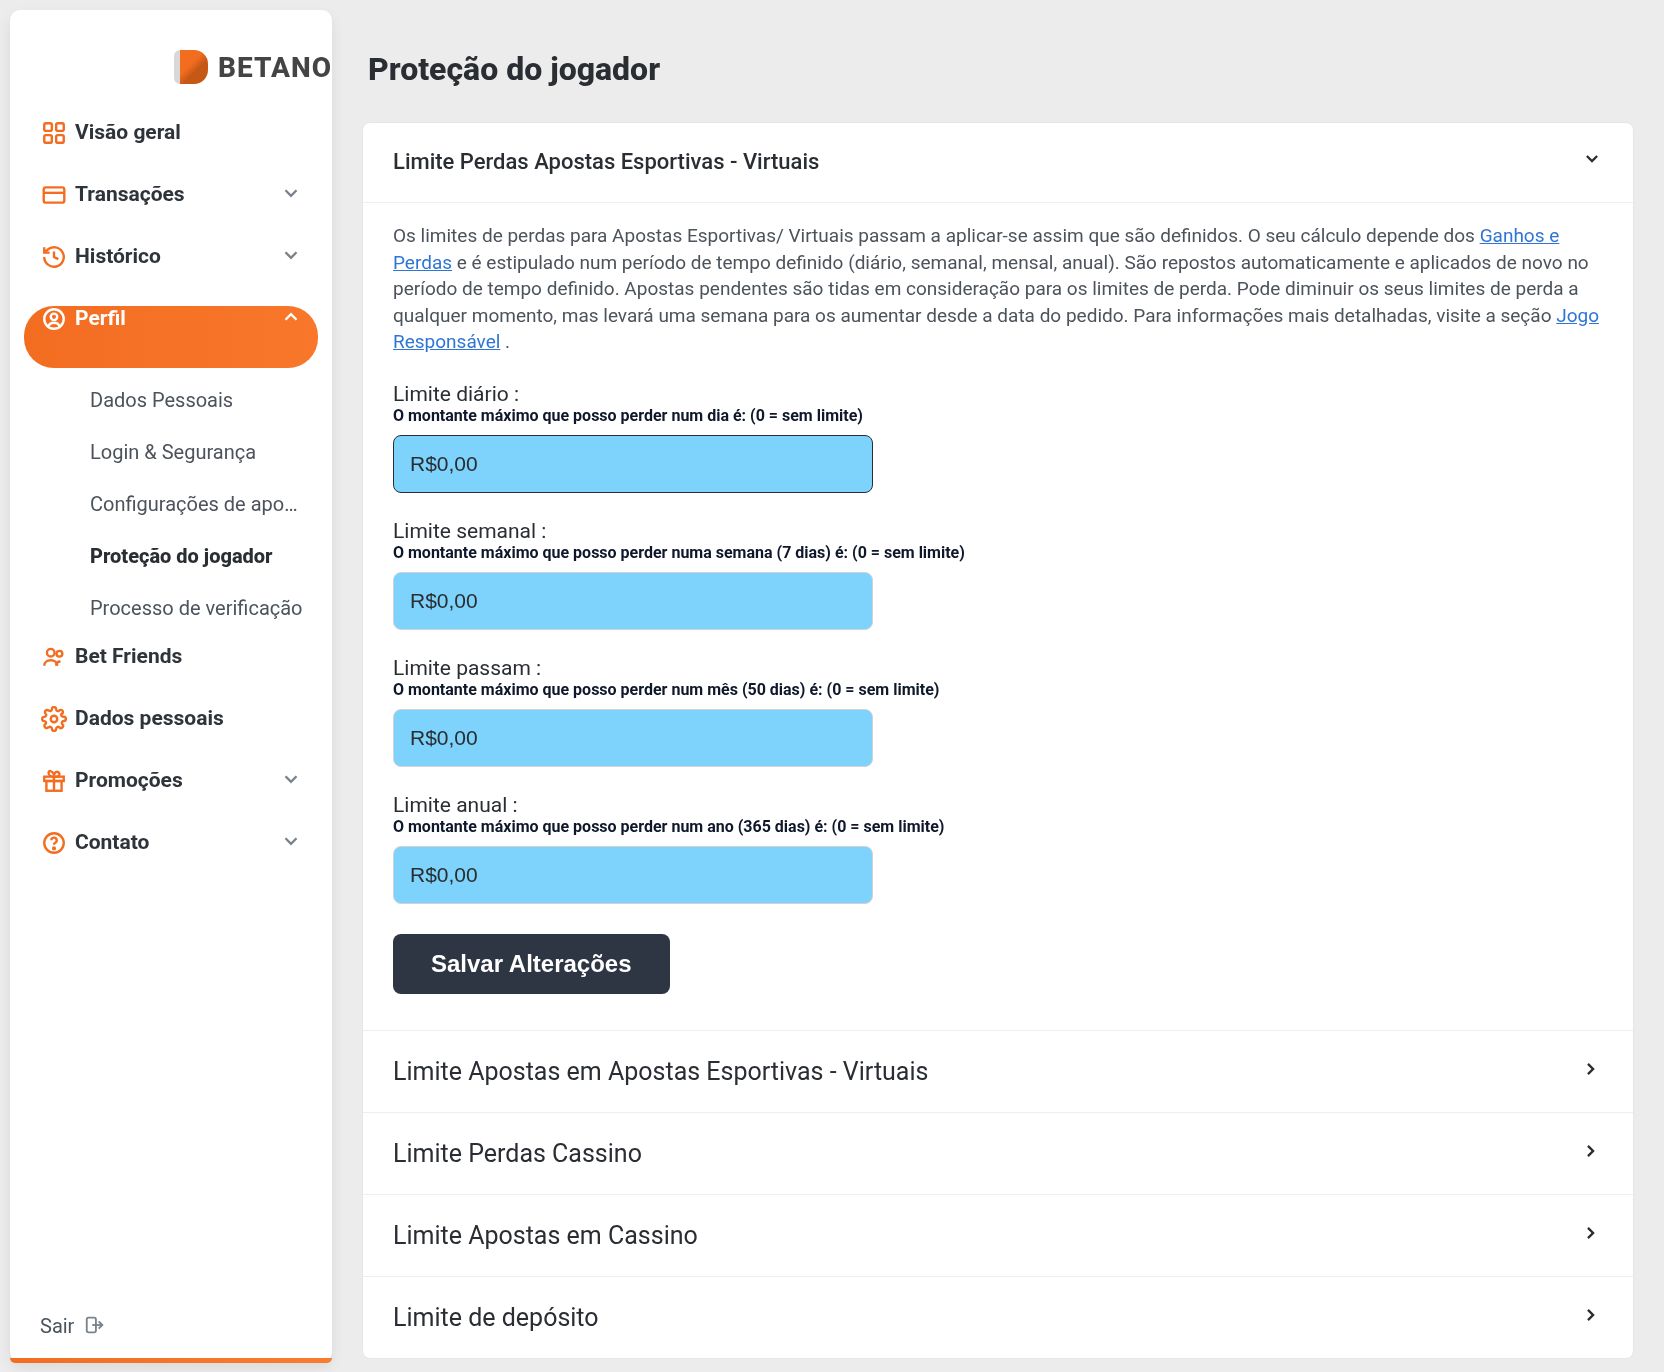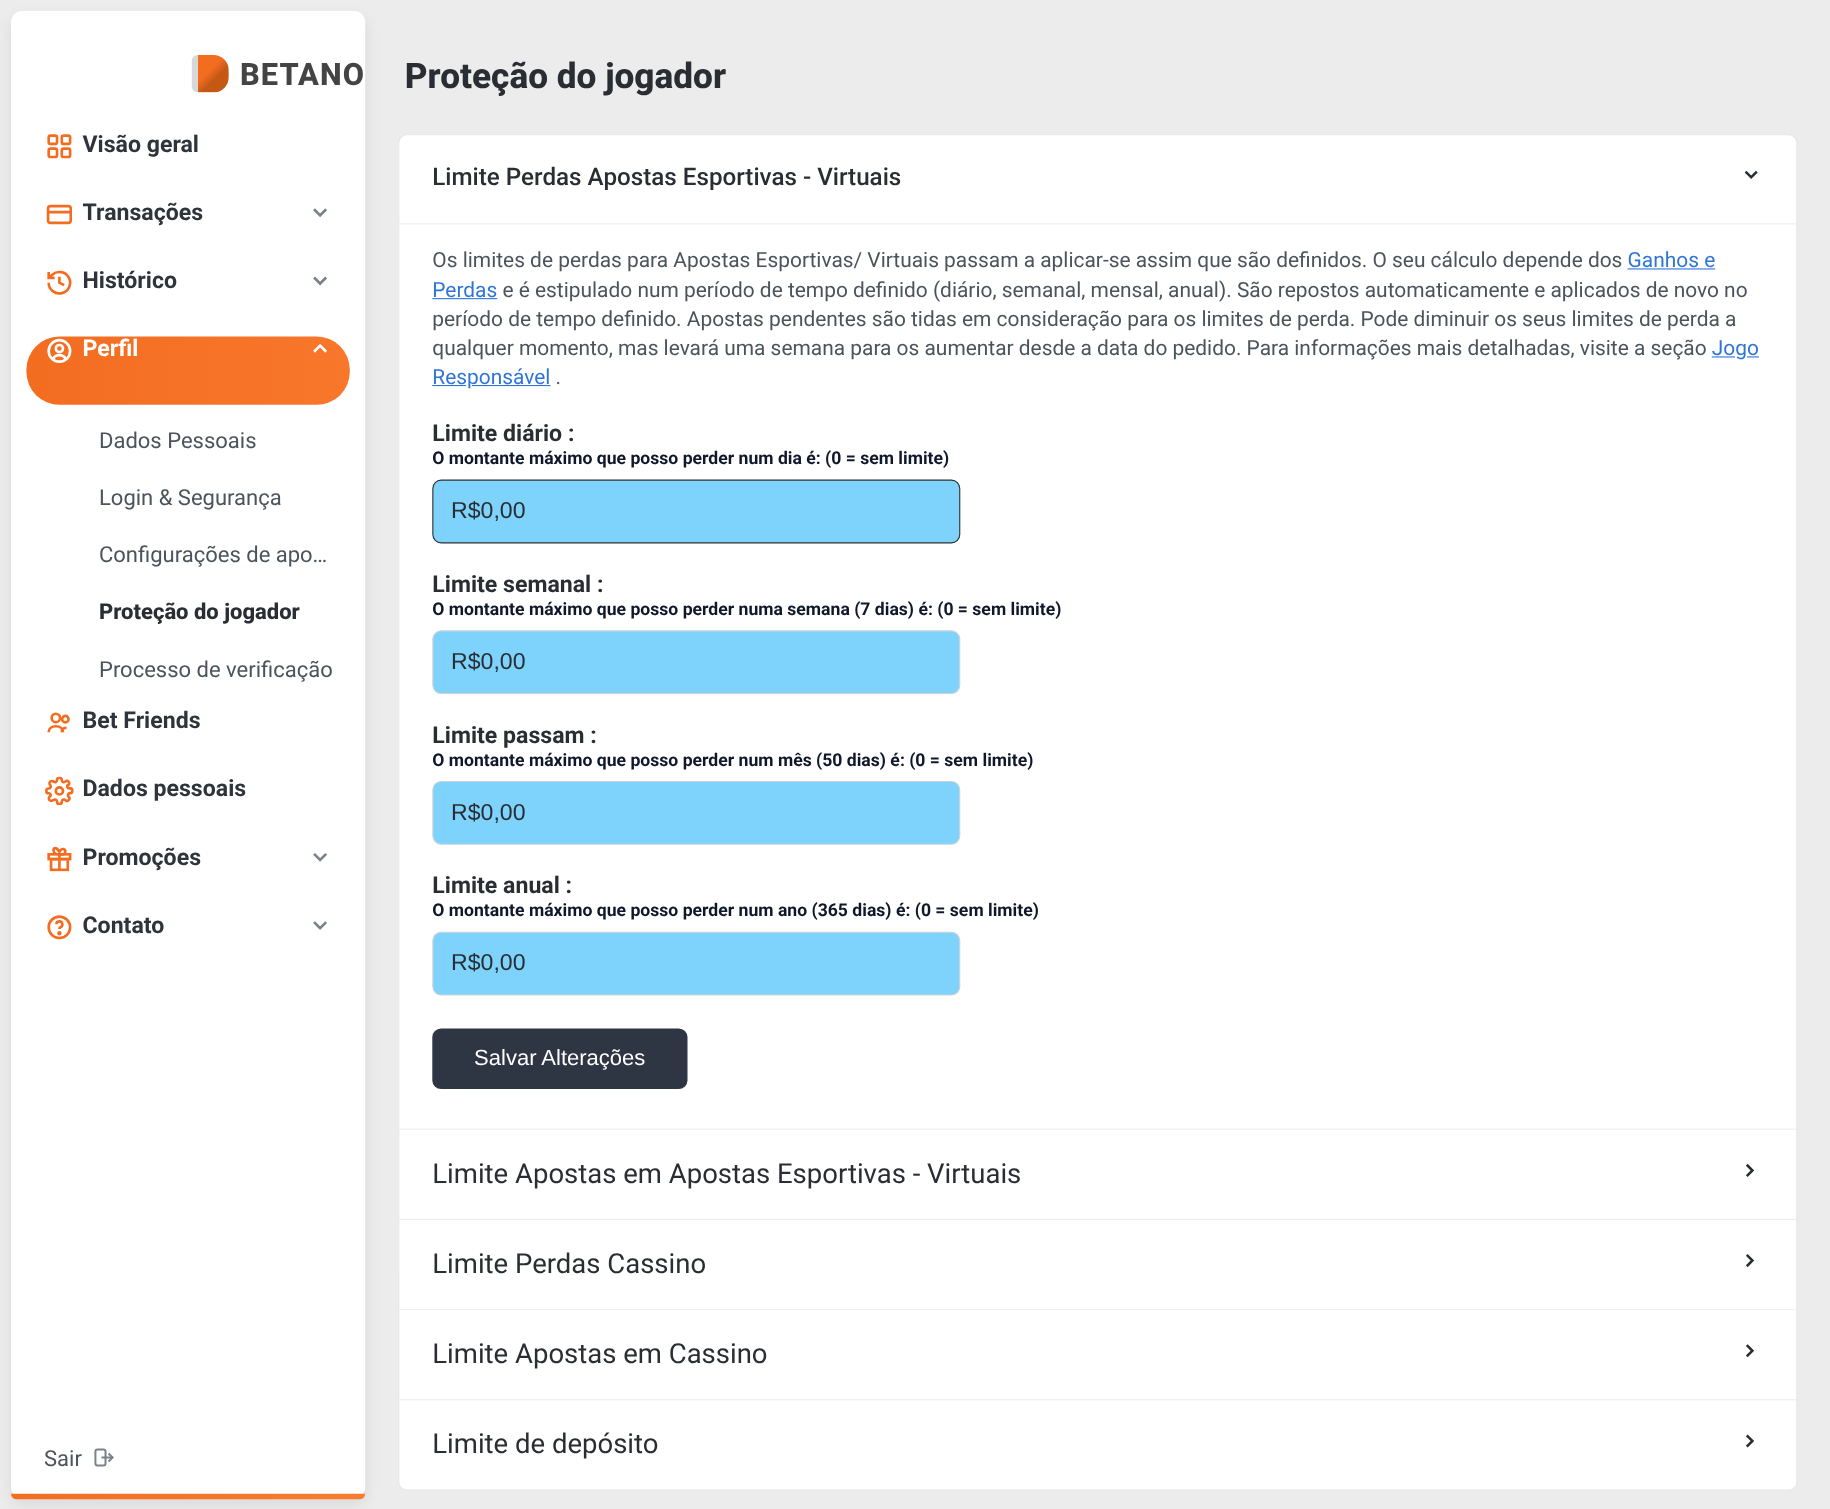--- a/index.html
+++ b/index.html
@@ -149,42 +149,42 @@
 
   .panel-body { padding: 20px 30px 36px; }
   .info-text {
     font-size: 19px;
     line-height: 1.4;
     color: #4c535b;
   }
   .info-text a { color:#2f75d6; text-decoration: underline; }
 
   .field { margin-top: 26px; }
-  .field-label { font-size: 21px; font-weight: 700; color:#2a2e33; }
+  .field-label { font-size: 21px; font-weight: 400; color:#2a2e33; }
   .field-hint { font-size: 16px; font-weight: 700; color:#0f172a; margin-top:0; }
   .field-input {
     margin-top: 10px;
     width: 480px;
     height: 58px;
     border: 1px solid #cfd3d8;
     border-radius: 8px;
     font-size: 21px;
     padding: 0 16px;
     color: #2a2e33;
     outline: none;
     background:#7dd3fc;
   }
   .field-input.focus { border:1.5px solid #2a2e33; }
 
   .save-btn {
     margin-top: 30px;
     background: #2e3543;
     color: #fff;
-    font-weight: 400;
-    font-size: 20px;
+    font-weight: 700;
+    font-size: 24px;
     border: none;
     border-radius: 8px;
     padding: 16px 38px;
     cursor: pointer;
   }
 
   .row-link {
     display: flex;
     align-items: center;
     justify-content: space-between;

